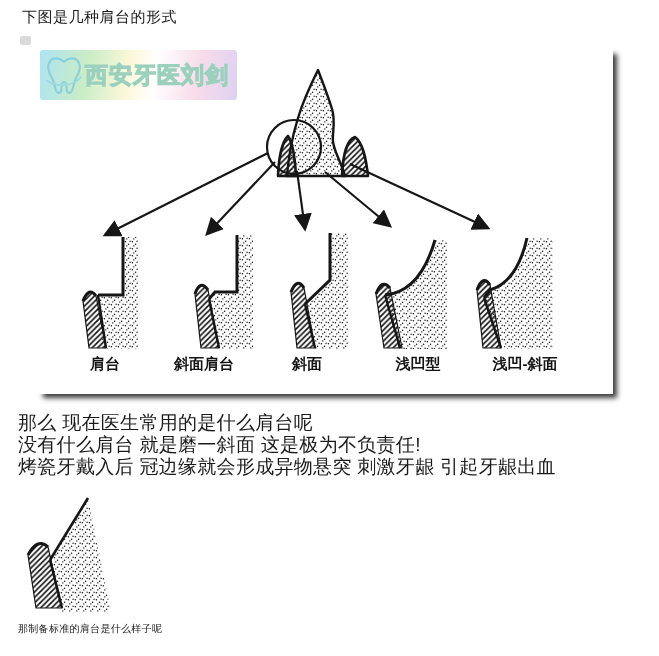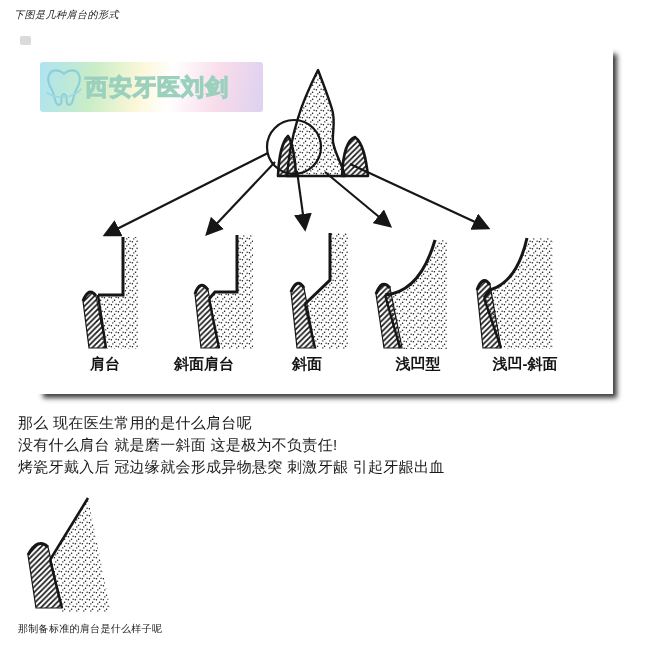--- a/index.html
+++ b/index.html
@@ -2,46 +2,46 @@
 <html><head>
 <meta charset="utf-8">
 <style>
   html,body { margin:0; padding:0; }
   body {
     width:659px; height:656px; background:#ffffff; position:relative;
     font-family:"Liberation Sans","DejaVu Sans",sans-serif; color:#1b1b1b;
     overflow:hidden;
   }
   .abs { position:absolute; }
-  .page-title { left:14px; top:8px; font-size:10px; letter-spacing:0.5px;font-style:italic; }
+  .page-title { left:22px; top:8px; font-size:15px; letter-spacing:0.5px; }
   .scan-artifact { left:20px; top:36px; width:11px; height:9px; background:#dadada; border-radius:2px; }
 
   .figure-box {
     left:35px; top:46px; width:578px; height:348px; background:#ffffff;
     box-shadow:6px 6px 5px -2px rgba(45,45,45,0.92);
   }
   .figure-svg { position:absolute; left:0; top:0; }
 
   .watermark {
-    position:absolute; left:5px; top:16px; width:223px; height:50px;
+    position:absolute; left:5px; top:4px; width:197px; height:50px;
     display:flex; align-items:center; padding:0 3px; box-sizing:border-box;
     background:linear-gradient(100deg,#aee3f2 0%,#c9edc6 24%,#fdf7d9 45%,#ffffff 58%,#f8dcea 79%,#ddd1f1 100%);
     border-radius:3px; overflow:hidden;text-align:center;
   }
   .watermark-text {
     font-size:23px; font-weight:bold; letter-spacing:1px; white-space:nowrap;
     color:rgba(255,255,255,0.30);
     -webkit-text-stroke:1.2px rgba(150,205,185,0.95);
     text-shadow:0 0 2px rgba(255,255,255,0.8);
   }
   .margin-label {
     position:absolute; top:309px; transform:translateX(-50%);
     font-size:15px; font-weight:600; white-space:nowrap; color:#141414;
   }
-  .body-paragraph { left:18px; top:412px; font-size:15px; line-height:22px; letter-spacing:0.3px; }
+  .body-paragraph { left:18px; top:412px; font-size:19px; line-height:22px; letter-spacing:0.3px; }
   .closeup-figure { left:18px; top:493px; }
   .closing-line { left:18px; top:622px; font-size:10px; letter-spacing:0.3px; }
 </style>
 </head>
 <body>
 
 <div class="abs page-title">下图是几种肩台的形式</div>
 <div class="abs scan-artifact"></div>
 
 <div class="abs figure-box">

